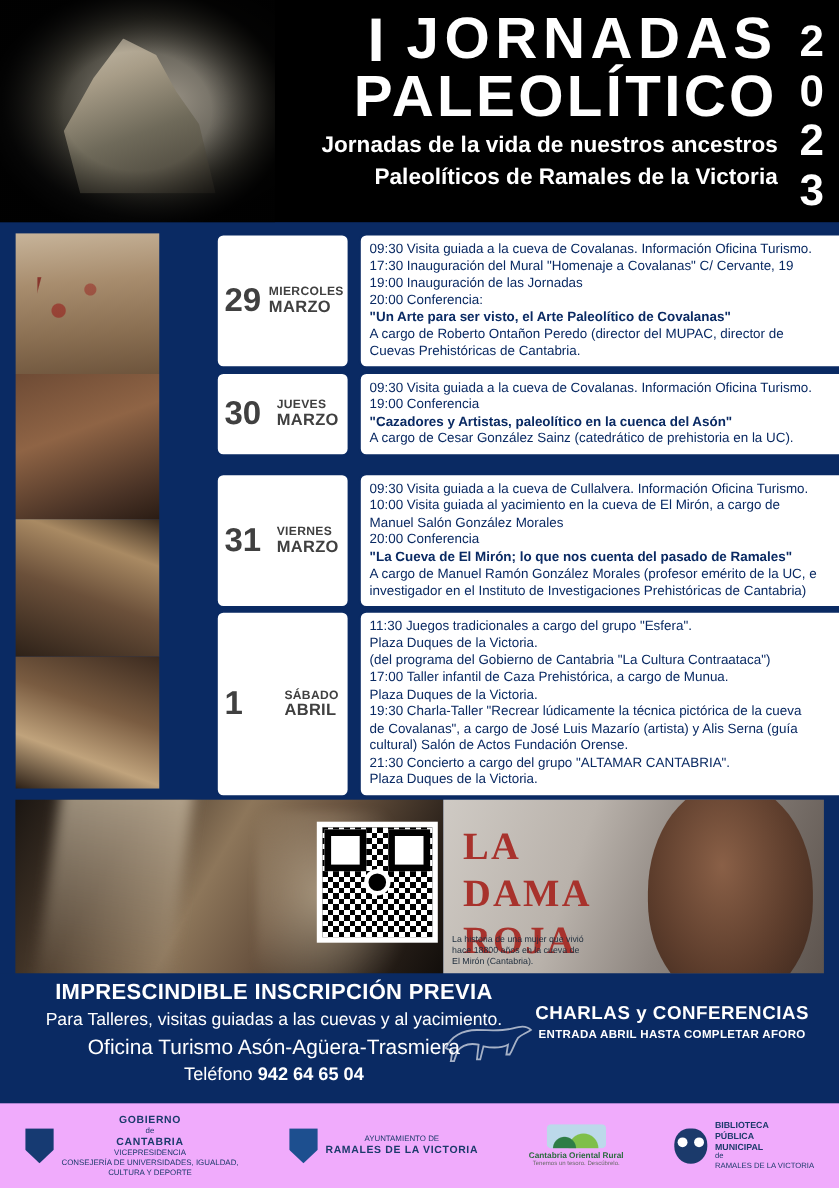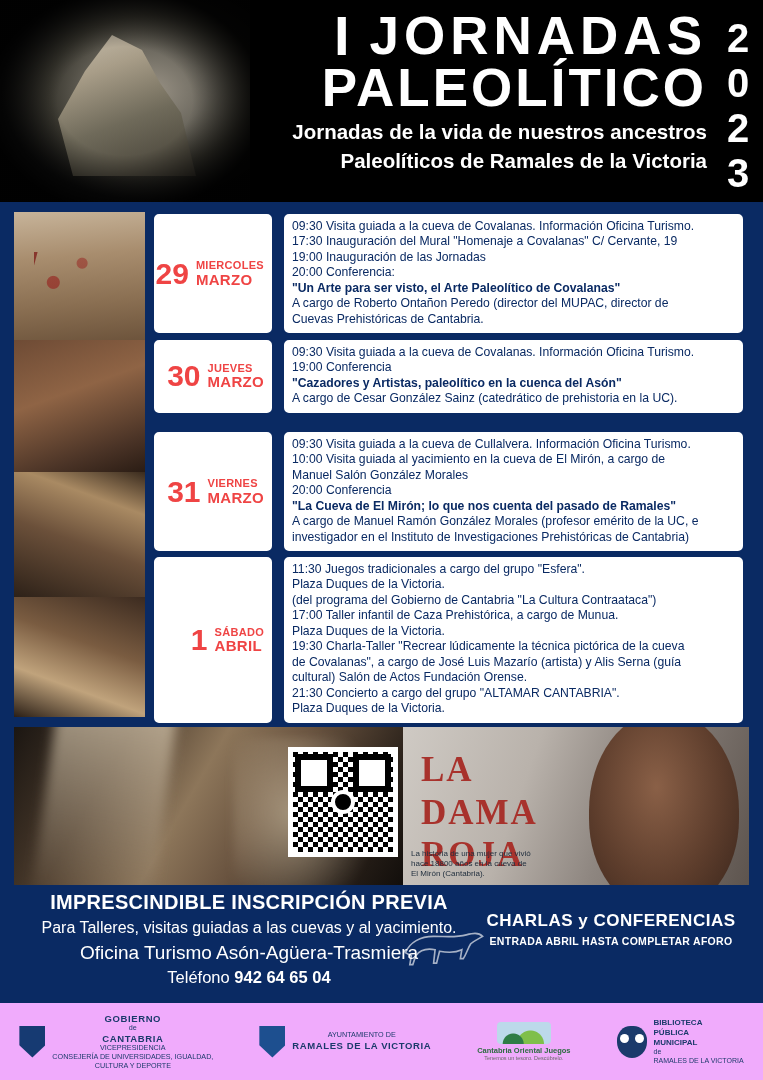--- a/index.html
+++ b/index.html
@@ -139,24 +139,25 @@
 
   .day-row { position: absolute; left: 152px; display: flex; }
   .day-badge {
     width: 122px;
     min-height: 40px;
     background: #fff;
     border: 2px solid #0a2a63;
     border-radius: 7px;
     display: flex;
     align-items: center;
-    justify-content: flex-end;
+    justify-content: space-between;
     padding: 2px 8px 2px 6px;
-    color: #ef4444;
+    color: #404040;
     margin-right: 8px;
+    margin-left: 44px;
   }
   .day-num { font-size: 30px; font-weight: bold; line-height: 1; margin-right: 7px; }
   .day-dw { text-align: left; line-height: 1.02; }
   .day-dw .w { font-size: 11px; font-weight: bold; letter-spacing: 0.3px; }
   .day-dw .m { font-size: 15px; font-weight: bold; letter-spacing: 0.3px; }
   .day-body {
     width: 463px;
     background: #fff;
     border: 2px solid #0a2a63;
     border-radius: 7px;
@@ -506,21 +507,21 @@
   <div class="logo">
     <div class="shield shield2"></div>
     <div class="gl">
       <div>AYUNTAMIENTO DE</div>
       <div class="big">RAMALES DE LA VICTORIA</div>
     </div>
   </div>
 
   <div class="cor-logo">
     <div class="cor-mark"></div>
-    <div class="cor-t1">Cantabria Oriental Juegos</div>
+    <div class="cor-t1">Cantabria Oriental Rural</div>
     <div class="cor-t2">Tenemos un tesoro. Descúbrelo.</div>
   </div>
 
   <div class="logo">
     <div class="owl"></div>
     <div class="bib">
       <div class="b1">BIBLIOTECA</div>
       <div class="b1">PÚBLICA</div>
       <div class="b1">MUNICIPAL</div>
       <div>de</div>

